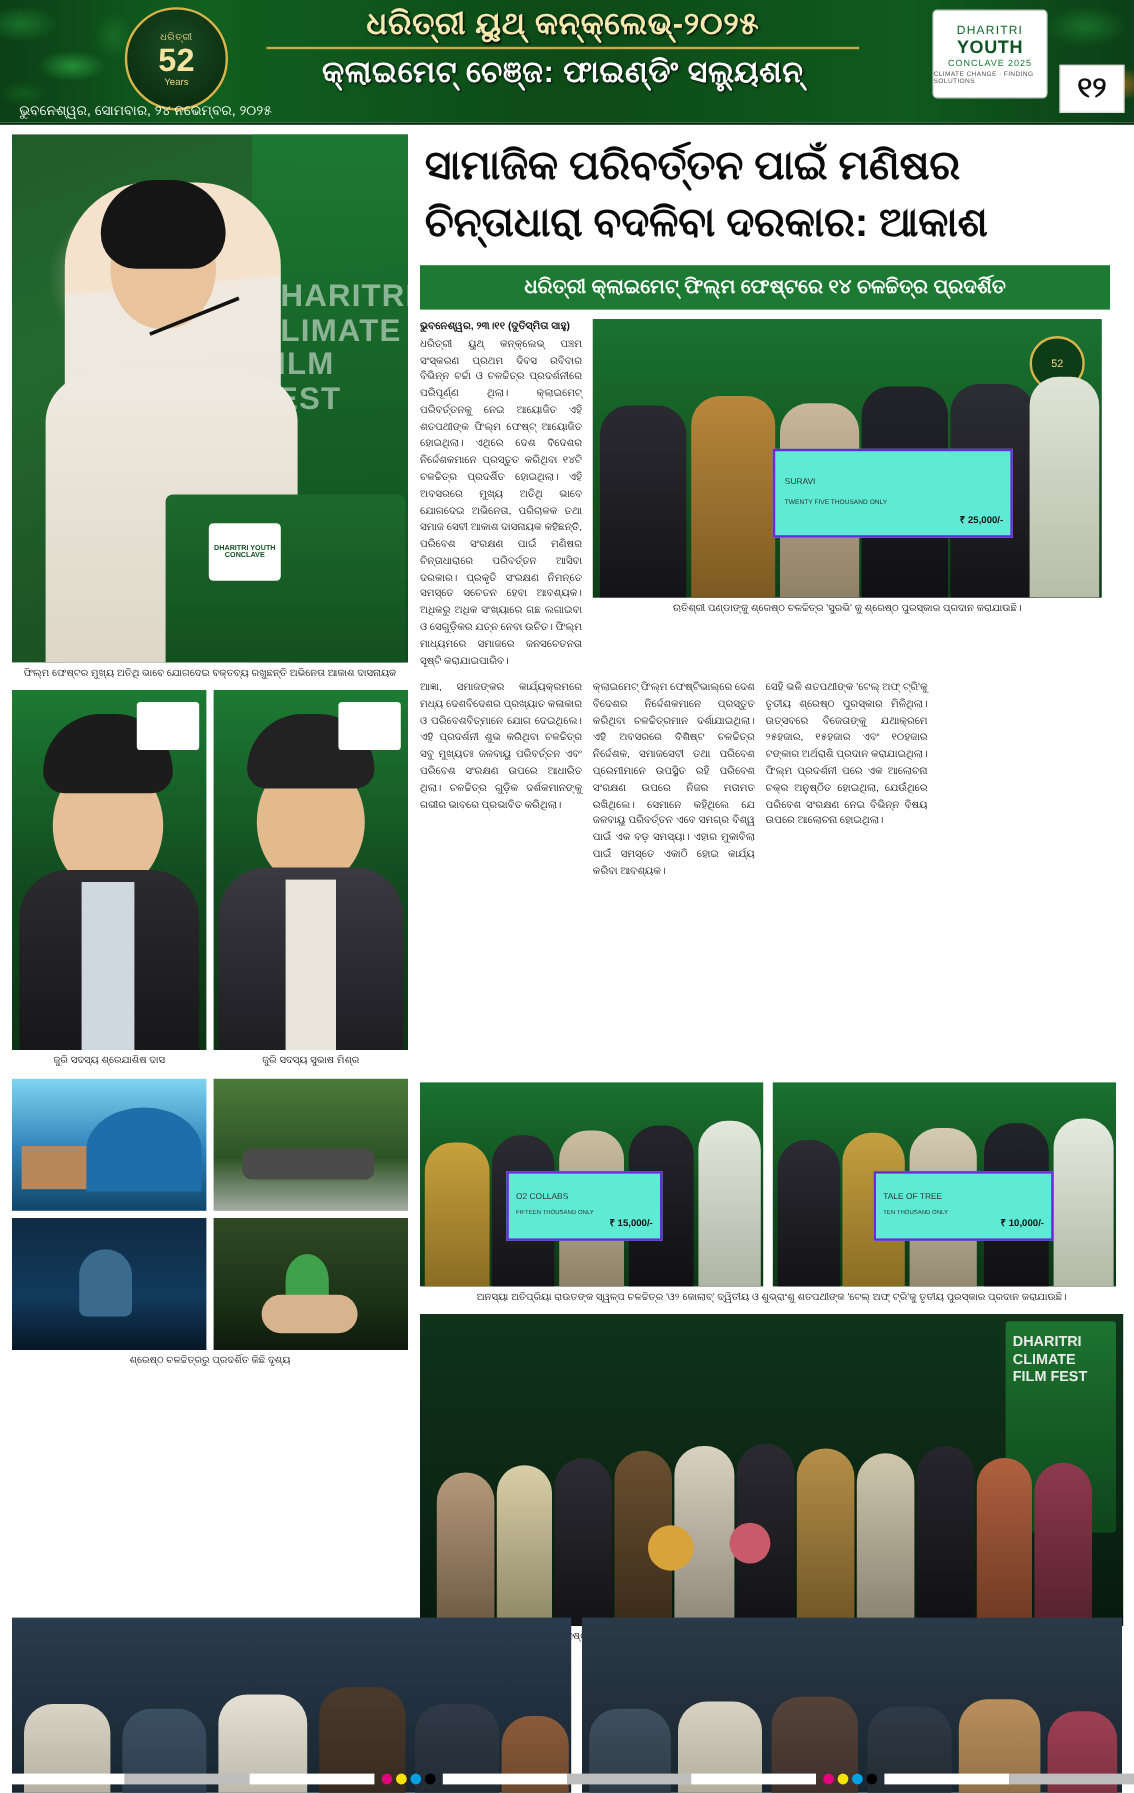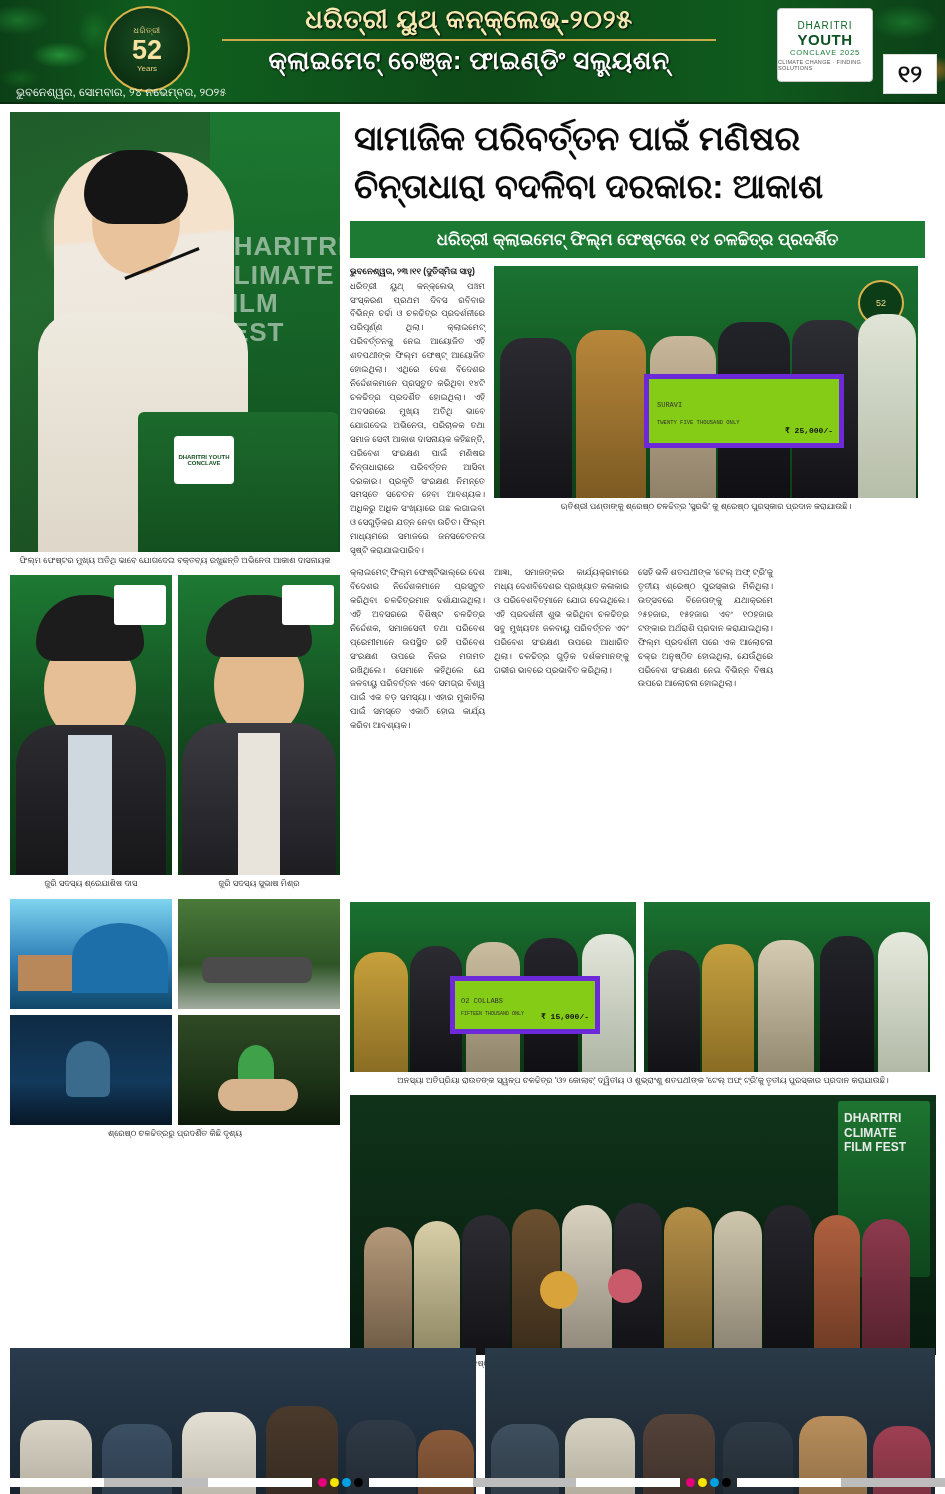--- a/index.html
+++ b/index.html
@@ -166,23 +166,23 @@
   }
 
   .award-photo-1 { width:424px; height:232px; position:relative; }
   .stage-bg {
     position:absolute; inset:0;
     background:linear-gradient(180deg,#1a7231 0%, #13541f 60%, #0e3d17 100%);
   }
   .stage-people { position:absolute; left:0; right:0; bottom:0; height:200px; }
   .pp { position:absolute; bottom:0; border-radius:24px 24px 0 0; }
   .cheque {
-    position:absolute; background:#84cc16; border:5px solid #6d28d9;
+    position:absolute; background:#5eead4; border:2px solid #6d28d9;
     display:flex; align-items:center; justify-content:center;
-    font-size:7px; color:#333;font-family:Liberation Mono, monospace;
+    font-size:7px; color:#333;
   }
   .cheque .amt { position:absolute; right:6px; bottom:8px; font-size:8px; font-weight:bold; color:#111;}
 
   .bullets { margin:6px 0 6px; }
   .bullet {
     font-size:11.4px; font-weight:bold; color:#101010; line-height:1.5;
     padding-left:12px; position:relative; margin-bottom:4px;
   }
   .bullet:before {
     content:""; position:absolute; left:0; top:5px; width:7px; height:7px; background:#111;
@@ -336,55 +336,60 @@
             </div>
           </div>
           <div class="cap">ଋତିଶ୍ରୀ ପଣ୍ଡାଙ୍କୁ ଶ୍ରେଷ୍ଠ ଚଳଚ୍ଚିତ୍ର 'ସୁରଭି' କୁ ଶ୍ରେଷ୍ଠ ପୁରସ୍କାର ପ୍ରଦାନ କରାଯାଉଛି।</div>
         </div>
       </div>
 
       <div class="art-wrap" style="align-items:flex-start;">
         <div style="width:430px;">
           <div style="display:flex; gap:9px;">
             <div class="col-txt">
-              <div class="bodytext">କ୍ଲାଇମେଟ୍ ଫିଲ୍ମ ଫେଷ୍ଟିଭାଲ୍‌ରେ ଦେଶ ବିଦେଶର ନିର୍ଦ୍ଦେଶକମାନେ ପ୍ରସ୍ତୁତ କରିଥିବା ଚଳଚ୍ଚିତ୍ରମାନ ଦର୍ଶାଯାଇଥିଲା। ଏହି ଅବସରରେ ବିଶିଷ୍ଟ ଚଳଚ୍ଚିତ୍ର ନିର୍ଦ୍ଦେଶକ, ସମାଜସେବୀ ତଥା ପରିବେଶ ପ୍ରେମୀମାନେ ଉପସ୍ଥିତ ରହି ପରିବେଶ ସଂରକ୍ଷଣ ଉପରେ ନିଜର ମତାମତ ରଖିଥିଲେ। ସେମାନେ କହିଥିଲେ ଯେ ଜଳବାୟୁ ପରିବର୍ତ୍ତନ ଏବେ ସମଗ୍ର ବିଶ୍ୱ ପାଇଁ ଏକ ବଡ଼ ସମସ୍ୟା। ଏହାର ମୁକାବିଲା ପାଇଁ ସମସ୍ତେ ଏକାଠି ହୋଇ କାର୍ଯ୍ୟ କରିବା ଆବଶ୍ୟକ।</div>
+              <div class="bodytext">ଆଜ୍ଞା, ସମାଜଙ୍କର କାର୍ଯ୍ୟକ୍ରମରେ ମଧ୍ୟ ଦେଶବିଦେଶର ପ୍ରଖ୍ୟାତ କଳାକାର ଓ ପରିବେଶବିତ୍‌ମାନେ ଯୋଗ ଦେଇଥିଲେ। ଏହି ପ୍ରଦର୍ଶନୀ ଶୁଭ କରିଥିବା ଚଳଚ୍ଚିତ୍ର ସବୁ ମୁଖ୍ୟତଃ ଜଳବାୟୁ ପରିବର୍ତ୍ତନ ଏବଂ ପରିବେଶ ସଂରକ୍ଷଣ ଉପରେ ଆଧାରିତ ଥିଲା। ଚଳଚ୍ଚିତ୍ର ଗୁଡ଼ିକ ଦର୍ଶକମାନଙ୍କୁ ଗଭୀର ଭାବରେ ପ୍ରଭାବିତ କରିଥିଲା।</div>
             </div>
             <div class="col-txt">
-              <div class="bodytext">ଆଜ୍ଞା, ସମାଜଙ୍କର କାର୍ଯ୍ୟକ୍ରମରେ ମଧ୍ୟ ଦେଶବିଦେଶର ପ୍ରଖ୍ୟାତ କଳାକାର ଓ ପରିବେଶବିତ୍‌ମାନେ ଯୋଗ ଦେଇଥିଲେ। ଏହି ପ୍ରଦର୍ଶନୀ ଶୁଭ କରିଥିବା ଚଳଚ୍ଚିତ୍ର ସବୁ ମୁଖ୍ୟତଃ ଜଳବାୟୁ ପରିବର୍ତ୍ତନ ଏବଂ ପରିବେଶ ସଂରକ୍ଷଣ ଉପରେ ଆଧାରିତ ଥିଲା। ଚଳଚ୍ଚିତ୍ର ଗୁଡ଼ିକ ଦର୍ଶକମାନଙ୍କୁ ଗଭୀର ଭାବରେ ପ୍ରଭାବିତ କରିଥିଲା।</div>
+              <div class="bodytext">କ୍ଲାଇମେଟ୍ ଫିଲ୍ମ ଫେଷ୍ଟିଭାଲ୍‌ରେ ଦେଶ ବିଦେଶର ନିର୍ଦ୍ଦେଶକମାନେ ପ୍ରସ୍ତୁତ କରିଥିବା ଚଳଚ୍ଚିତ୍ରମାନ ଦର୍ଶାଯାଇଥିଲା। ଏହି ଅବସରରେ ବିଶିଷ୍ଟ ଚଳଚ୍ଚିତ୍ର ନିର୍ଦ୍ଦେଶକ, ସମାଜସେବୀ ତଥା ପରିବେଶ ପ୍ରେମୀମାନେ ଉପସ୍ଥିତ ରହି ପରିବେଶ ସଂରକ୍ଷଣ ଉପରେ ନିଜର ମତାମତ ରଖିଥିଲେ। ସେମାନେ କହିଥିଲେ ଯେ ଜଳବାୟୁ ପରିବର୍ତ୍ତନ ଏବେ ସମଗ୍ର ବିଶ୍ୱ ପାଇଁ ଏକ ବଡ଼ ସମସ୍ୟା। ଏହାର ମୁକାବିଲା ପାଇଁ ସମସ୍ତେ ଏକାଠି ହୋଇ କାର୍ଯ୍ୟ କରିବା ଆବଶ୍ୟକ।</div>
             </div>
             <div class="col-txt">
               <div class="bodytext">ସେହି ଭଳି ଶତପଥୀଙ୍କ 'ଟେଲ୍ ଅଫ୍ ଟ୍ରି'କୁ ତୃତୀୟ ଶ୍ରେଷ୍ଠ ପୁରସ୍କାର ମିଳିଥିଲା। ଉତ୍ସବରେ ବିଜେତାଙ୍କୁ ଯଥାକ୍ରମେ ୨୫ହଜାର, ୧୫ହଜାର ଏବଂ ୧୦ହଜାର ଟଙ୍କାର ଅର୍ଥରାଶି ପ୍ରଦାନ କରାଯାଇଥିଲା। ଫିଲ୍ମ ପ୍ରଦର୍ଶନୀ ପରେ ଏକ ଆଲୋଚନା ଚକ୍ର ଅନୁଷ୍ଠିତ ହୋଇଥିଲା, ଯେଉଁଥିରେ ପରିବେଶ ସଂରକ୍ଷଣ ନେଇ ବିଭିନ୍ନ ବିଷୟ ଉପରେ ଆଲୋଚନା ହୋଇଥିଲା।</div>
             </div>
           </div>
         </div>
       </div>
     </div>
   </div>
 
   <div style="position:absolute; left:350px; top:790px; width:586px;">
     <div class="mid-awards">
       <div class="photo mid-aw" style="background:linear-gradient(180deg,#1a7231 0%,#114a1c 60%,#0c3514 100%);">
         <div class="pp" style="left:4px;width:54px;height:120px;background:linear-gradient(180deg,#c8a13c,#8a6d24);"></div>
         <div class="pp" style="left:60px;width:52px;height:126px;background:linear-gradient(180deg,#2b2b31,#131317);"></div>
         <div class="pp" style="left:116px;width:54px;height:130px;background:linear-gradient(180deg,#cbbda0,#8e8369);"></div>
         <div class="pp" style="left:174px;width:54px;height:134px;background:linear-gradient(180deg,#25252b,#101014);"></div>
         <div class="pp" style="left:232px;width:52px;height:138px;background:linear-gradient(180deg,#e3e7dc,#aeb5a4);"></div>
-        <div class="cheque" style="left:100px; top:74px; width:150px; height:58px;">
+        <div class="cheque" style="left:72px; top:74px; width:130px; height:58px;">
           <span style="position:absolute;left:6px;top:16px;">O2 COLLABS</span>
           <span style="position:absolute;left:6px;top:30px;font-size:5px;">FIFTEEN THOUSAND ONLY</span>
           <span class="amt">₹ 15,000/-</span>
         </div>
       </div>
 
       <div class="photo mid-aw" style="background:linear-gradient(180deg,#1a7231 0%,#114a1c 60%,#0c3514 100%);">
         <div class="pp" style="left:4px;width:52px;height:122px;background:linear-gradient(180deg,#2b2b31,#131317);"></div>
         <div class="pp" style="left:58px;width:52px;height:128px;background:linear-gradient(180deg,#c5a040,#8a6d24);"></div>
         <div class="pp" style="left:114px;width:56px;height:132px;background:linear-gradient(180deg,#d5cbb2,#948a72);"></div>
         <div class="pp" style="left:176px;width:54px;height:136px;background:linear-gradient(180deg,#23232a,#101014);"></div>
         <div class="pp" style="left:234px;width:50px;height:140px;background:linear-gradient(180deg,#e6eade,#b2b9a6);"></div>
+        <div class="cheque" style="left:84px; top:74px; width:150px; height:58px;">
+          <span style="position:absolute;left:6px;top:16px;">TALE OF TREE</span>
+          <span style="position:absolute;left:6px;top:30px;font-size:5px;">TEN THOUSAND ONLY</span>
+          <span class="amt">₹ 10,000/-</span>
+        </div>
       </div>
     </div>
     <div class="cap">ଅନସ୍ୟା ଅତିପ୍ରିୟା ରାଉତଙ୍କ ସ୍ୱଳ୍ପ ଚଳଚ୍ଚିତ୍ର 'ଓ୨ କୋଲାବ୍' ଦ୍ୱିତୀୟ ଓ ଶୁଭ୍ରାଂଶୁ ଶତପଥୀଙ୍କ 'ଟେଲ୍ ଅଫ୍ ଟ୍ରି'କୁ ତୃତୀୟ ପୁରସ୍କାର ପ୍ରଦାନ କରାଯାଉଛି।</div>
 
     <div class="photo group-photo" style="width:586px;background:linear-gradient(180deg,#10331a 0%,#0b2614 60%,#07190d 100%);">
       <div style="position:absolute;right:6px;top:6px;width:92px;height:176px;background:linear-gradient(180deg,#1f7c33,#0f4a1d);border-radius:3px;color:#fff;font-size:12px;font-weight:bold;padding:10px 6px;opacity:.9;line-height:1.2;">DHARITRI CLIMATE FILM FEST</div>
       <div style="position:absolute;left:0;right:0;bottom:0;height:210px;">
         <div class="pp" style="left:14px; width:48px;height:128px;background:linear-gradient(180deg,#b5997a,#6d5a44);"></div>
         <div class="pp" style="left:64px; width:46px;height:134px;background:linear-gradient(180deg,#d8cfa8,#8e8763);"></div>
         <div class="pp" style="left:112px;width:48px;height:140px;background:linear-gradient(180deg,#2c2c32,#131317);"></div>

